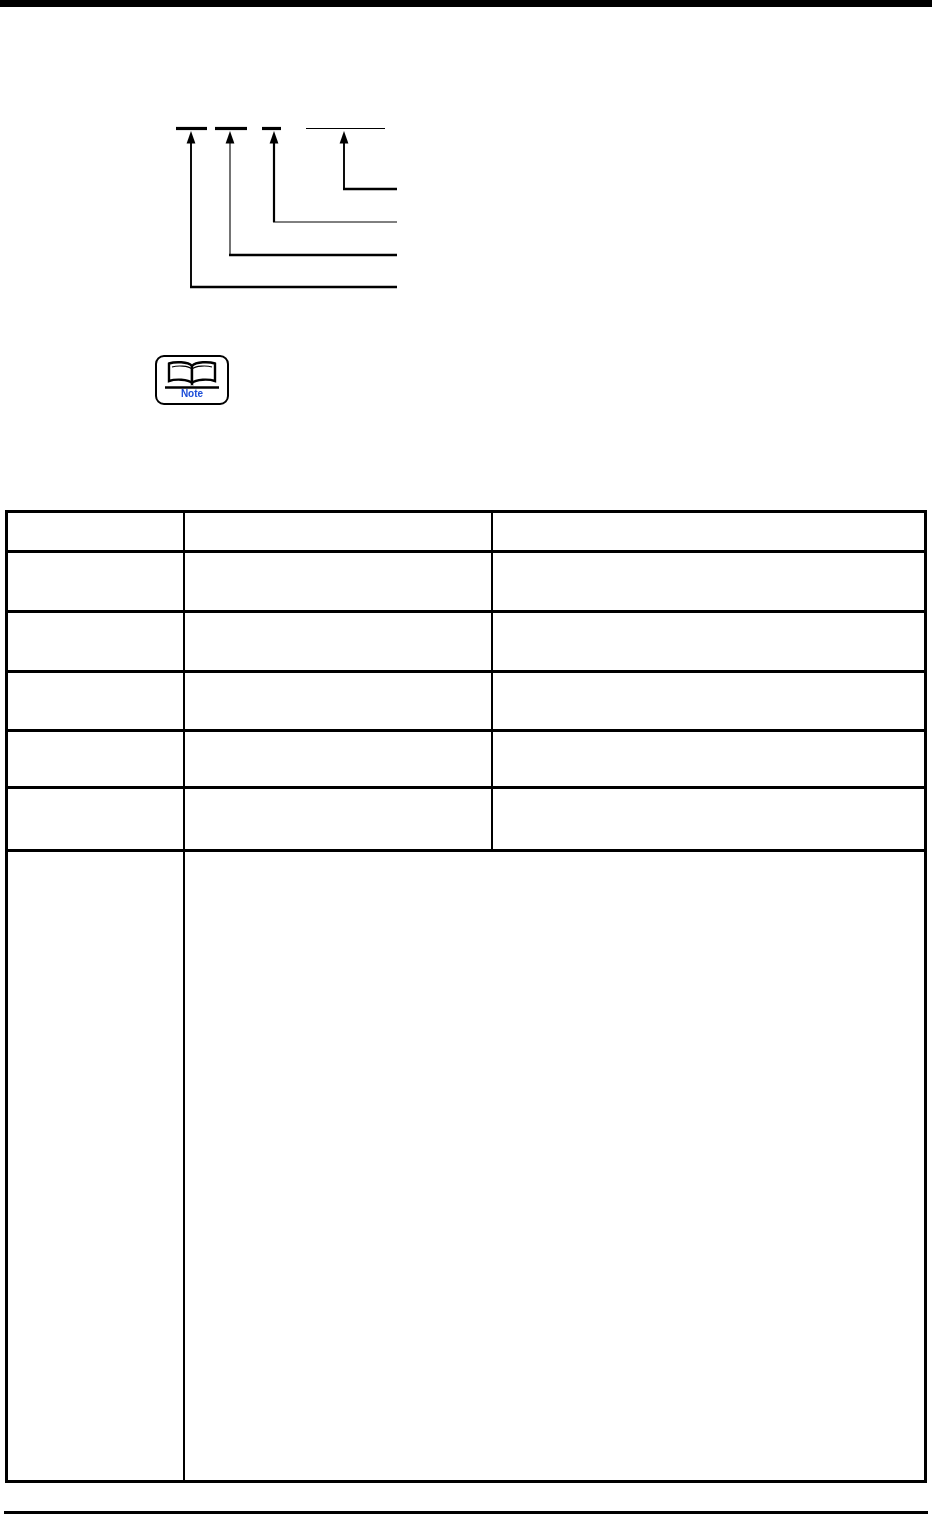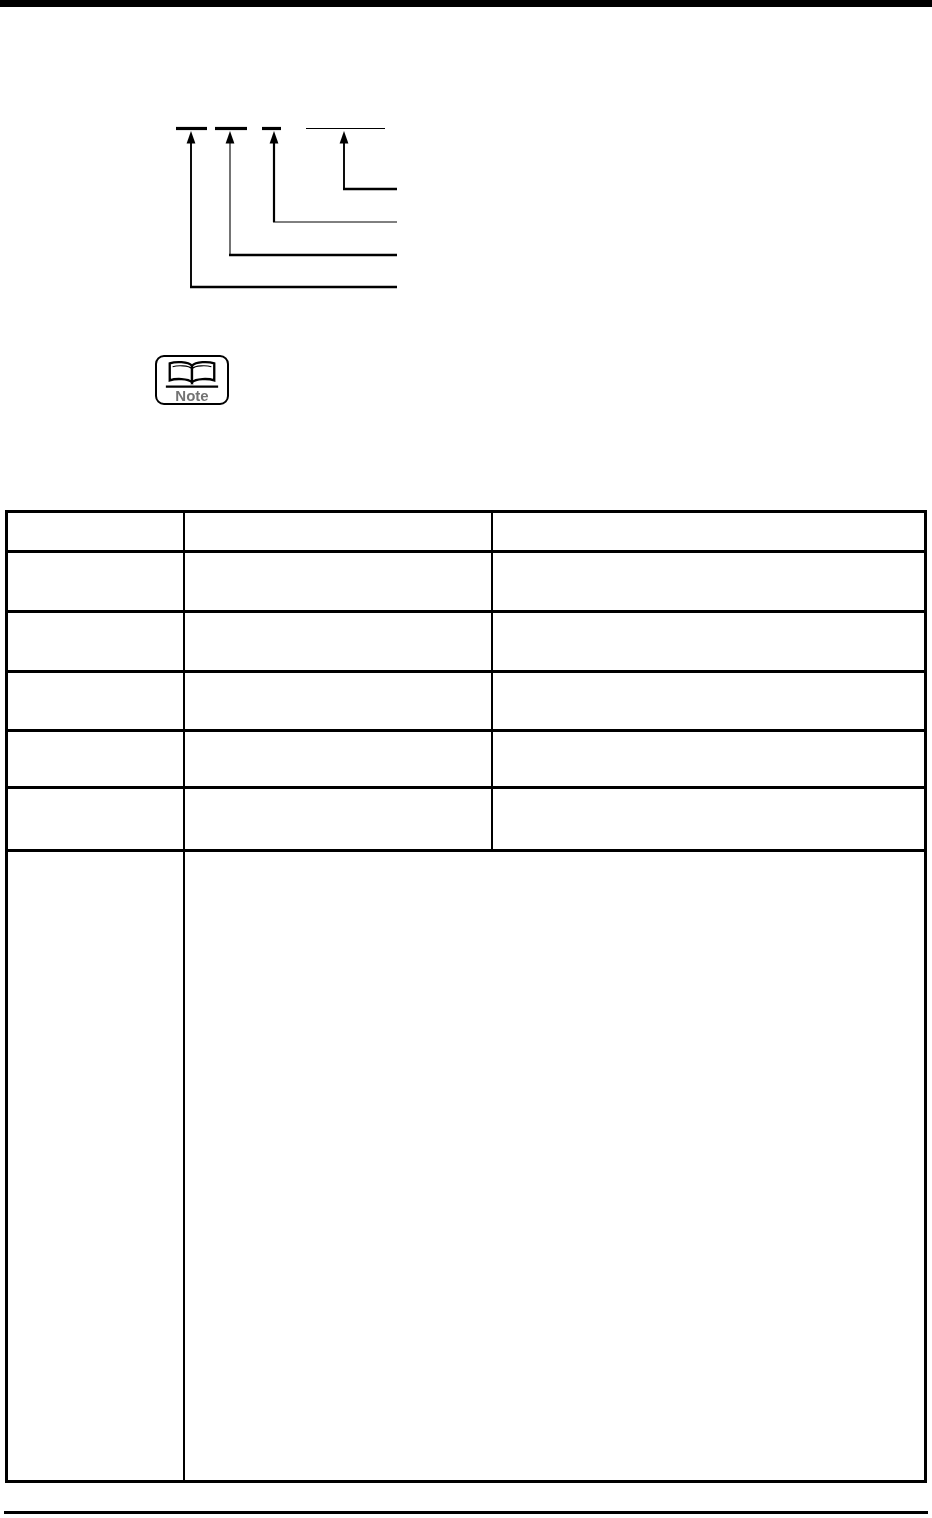--- a/index.html
+++ b/index.html
@@ -26,21 +26,21 @@
   
   .note-icon {
     position: absolute; left: 155px; top: 355px;
     width: 74px; height: 50px;
     border: 2px solid #000000; border-radius: 9px;
     display: flex; flex-direction: column; align-items: center;
     background: #ffffff;
   }
   .note-book { margin-top: 2px; }
   .note-label {
-    font-size: 15px; font-weight: bold; color: #737373;
+    font-size: 10px; font-weight: bold; color: #1d4ed8;
     line-height: 1; margin-top: -1px; letter-spacing: 0;
   }
   
   .spec-table {
     position: absolute; left: 5px; top: 510px;
     width: 922px; height: 973px;
     border: 3px solid #000000;
     display: flex; flex-direction: column;
     background: #ffffff;
   }

